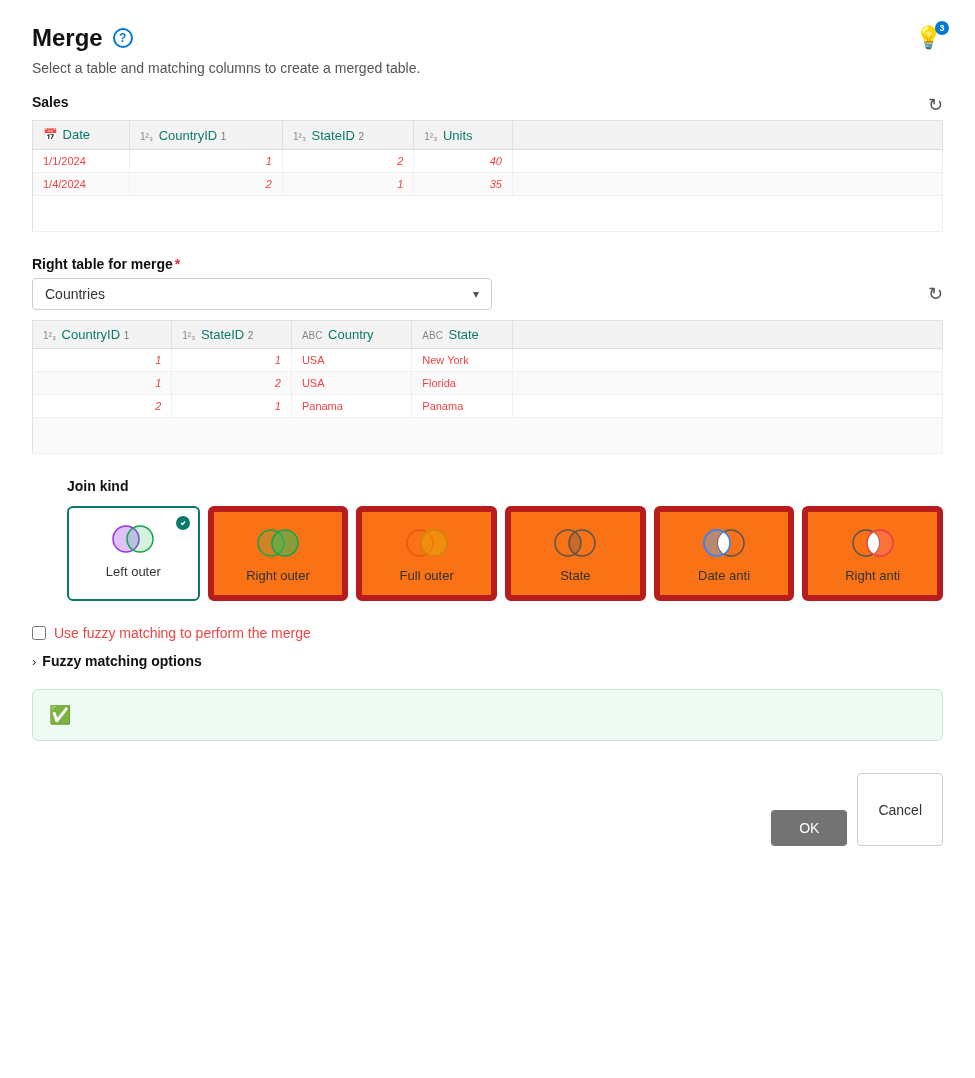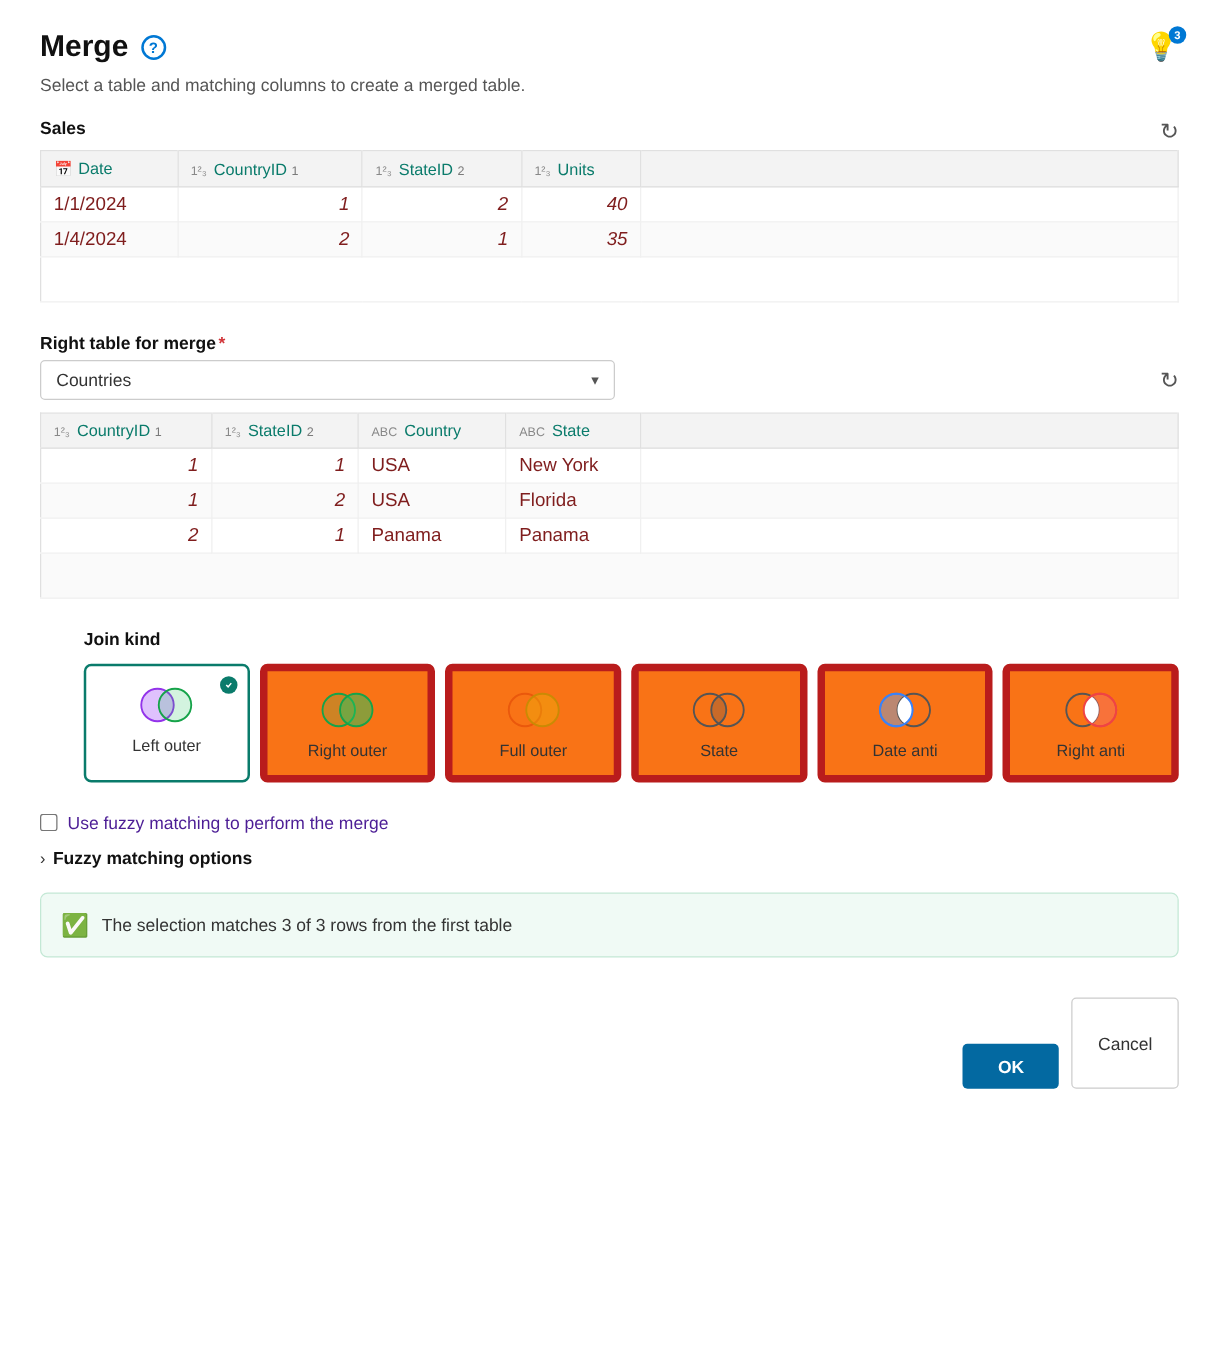--- a/index.html
+++ b/index.html
@@ -113,22 +113,22 @@
     .data-table th .col-type {
       font-size: 10px;
       color: #888;
       margin-right: 2px;
     }
     .data-table td {
       padding: 5px 10px;
       text-align: right;
       border-bottom: 1px solid #f0f0f0;
       border-right: 1px solid #f0f0f0;
-      font-size: 15px;
-      color: #7f1d1d;
+      font-size: 11px;
+      color: #ef4444;
     }
     .data-table td.text-left {
       text-align: left;
     }
     .data-table tbody tr:nth-child(odd) {
       background: #fff;
     }
     .data-table tbody tr:nth-child(even) {
       background: #fafafa;
     }
@@ -231,21 +231,21 @@
     .fuzzy-row {
       display: flex;
       align-items: center;
       gap: 8px;
       margin-bottom: 12px;
     }
     .fuzzy-row input[type=checkbox] {
       width: 14px; height: 14px;
       cursor: pointer;
     }
-    .fuzzy-label { font-size: 14px; color: #4c1d95; }
+    .fuzzy-label { font-size: 14px; color: #ef4444; }
 
     .fuzzy-options-toggle {
       display: flex;
       align-items: center;
       gap: 6px;
       margin-bottom: 20px;
       cursor: pointer;
     }
     .chevron-icon { font-size: 13px; color: #333; }
     .fuzzy-options-label { font-size: 14px; font-weight: 600; color: #111; }
@@ -267,27 +267,27 @@
     }
     .success-text { font-size: 14px; color: #333; }
 
     
     .footer-buttons {
       display: flex;
       justify-content: flex-end;
       gap: 10px;
     }
     .btn-ok {
-      background: #0369a1;
+      background: #737373;
       color: #fff;
       border: none;
       border-radius: 4px;
       padding: 10px 28px;
       font-size: 14px;
-      font-weight: 700;
+      font-weight: 400;
       cursor: pointer;
       margin-top: 37px;
     }
     .btn-cancel {
       background: #fff;
       color: #333;
       border: 1px solid #ccc;
       border-radius: 4px;
       padding: 10px 20px;
       font-size: 14px;
@@ -510,19 +510,18 @@
   <label for="fuzzy-check" class="fuzzy-label">Use fuzzy matching to perform the merge</label>
 </div>
 
 <div class="fuzzy-options-toggle">
   <span class="chevron-icon">›</span>
   <span class="fuzzy-options-label">Fuzzy matching options</span>
 </div>
 
 <div class="success-banner">
   <span class="success-icon">✅</span>
-  <span class="success-text">The selection matches 3 of 3 rows from the first table</span>
 </div>
 
 <div class="footer-buttons">
   <button class="btn-ok">OK</button>
   <button class="btn-cancel">Cancel</button>
 </div>
 
 </body></html>

